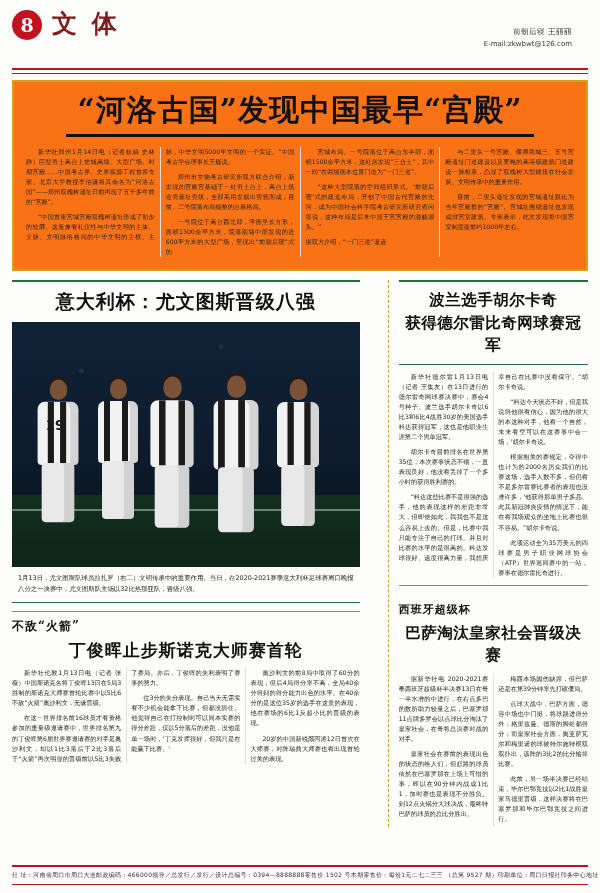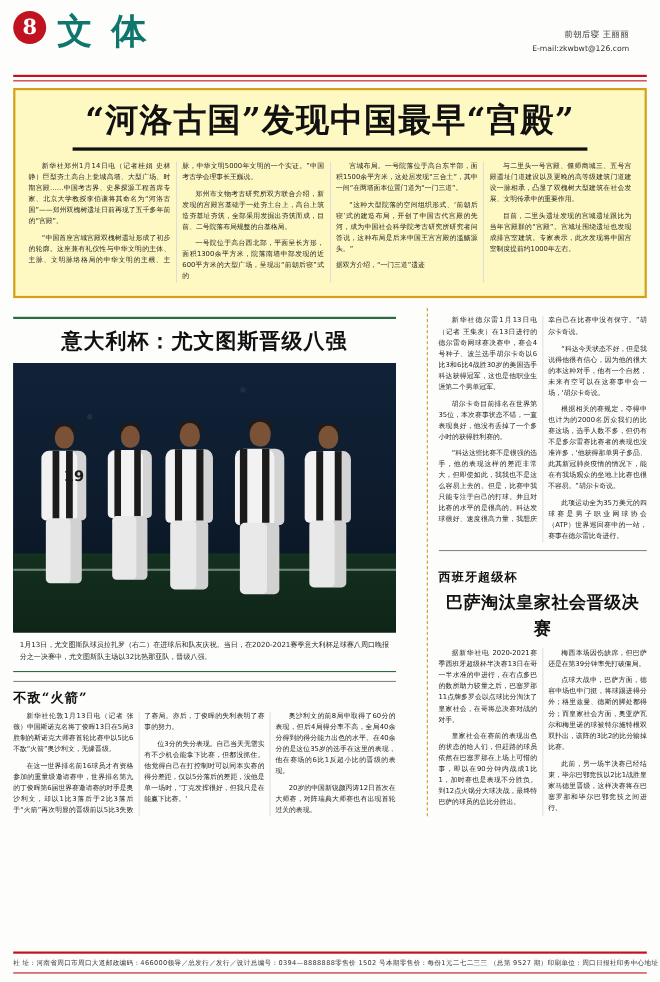--- a/index.html
+++ b/index.html
@@ -30,24 +30,24 @@
     background: #c1121f;
     color: #fff;
     font-size: 19px;
     font-weight: bold;
     display: flex; align-items: center; justify-content: center;
     font-family: "DejaVu Serif", "Liberation Serif", serif;
     margin-top: 2px;
   }
   .section-name {
     margin-left: 10px;
-    font-size: 32px;
+    font-size: 25px;
     font-weight: bold;
     letter-spacing: 3px;
-    color: #0f766e;
+    color: #7f1d1d;
     font-family: "DejaVu Serif", "Liberation Serif", serif;
     margin-top: -1px;
   }
   .masthead-center {
     flex: 1;
     text-align: right;
     padding-right: 14px;
     margin-top: 6px;
   }
   .masthead-date {
@@ -97,21 +97,21 @@
     bottom: -2px;
     height: 1px;
     background: #c1121f;
   }
 
   
   .lead-box {
     margin: 8px 12px 0 12px;
     border: 2px solid #d4a017;
     padding: 10px 12px 12px 12px;
-    background: #fef9c3;
+    background: #f97316;
   }
   .lead-headline {
     text-align: center;
     font-size: 30px;
     font-weight: bold;
     color: #111;
     letter-spacing: 1px;
     font-family: "DejaVu Serif", "Liberation Serif", serif;
     line-height: 1.2;
     margin-bottom: 3px;
@@ -131,21 +131,20 @@
     text-align: justify;
   }
   .lead-cols p { margin: 0 0 5px 0; text-indent: 12px; }
   .lead-cols p.noindent { text-indent: 0; }
 
   
   .body-wrap {
     display: flex;
     margin: 9px 12px 0 12px;
     gap: 28px;
-    align-items: flex-end;
   }
   .col-left { width: 358px; }
   .col-right {
     width: 206px;
     border-left: 1px dashed #c9a227;
     padding-left: 10px;
   }
 
   
   .ital-box {
@@ -205,21 +204,21 @@
   .player .hair {
     position: absolute; top: 2px; left: 19px; width: 19px; height: 9px;
     background: #241a14; border-radius: 9px 9px 2px 2px;
   }
   .player .legs {
     position: absolute; top: 86px; left: 12px; width: 32px; height: 58px;
     background: #e9e9e9; border-radius: 4px;
     box-shadow: inset -10px 0 0 rgba(0,0,0,0.10);
   }
   .player .num {
-    position: absolute; top: 42px; left: 28px;
+    position: absolute; top: 42px; left: 16px;
     font-size: 13px; font-weight: bold; color: #1b1b1b;
     font-family: "DejaVu Sans", sans-serif;
   }
   .p1 { left: 18px; bottom: 22px; transform: scale(1.02); }
   .p2 { left: 78px; bottom: 24px; }
   .p3 { left: 132px; bottom: 20px; transform: scale(1.08); }
   .p4 { left: 196px; bottom: 18px; transform: scale(1.12); }
   .p5 { left: 258px; bottom: 20px; transform: scale(1.05); }
   .photo-caption {
     font-size: 6.4px;
@@ -405,39 +404,44 @@
             <div class="head"></div>
             <div class="torso"></div>
             <div class="stripe" style="left:18px"></div>
             <div class="stripe" style="left:34px"></div>
             <div class="legs"></div>
           </div>
         </div>
 
         <div class="photo-caption">
           <span class="credit">周口晚报</span>
-          <span>1月13日，尤文图斯队球员拉扎罗（右二）在进球后和队友庆祝。当日，在2020-2021赛季意大利杯足球赛八分之一决赛中，尤文图斯队主场以32比热那亚队，晋级八强。</span>
+          <span>1月13日，尤文图斯队球员拉扎罗（右二）文明传承中的重要作用。当日，在2020-2021赛季意大利杯足球赛八分之一决赛中，尤文图斯队主场以32比热那亚队，晋级八强。</span>
         </div>
       </div>
 
       <div class="snk">
         <div class="snk-kicker">不敌“火箭”</div>
+        <div class="snk-headline">丁俊晖止步斯诺克大师赛首轮</div>
         <div class="snk-cols">
           <p>新华社伦敦1月13日电（记者 张薇）中国斯诺克名将丁俊晖13日在5局3胜制的斯诺克大师赛首轮比赛中以5比6不敌“火箭”奥沙利文，无缘晋级。</p>
           <p>在这一世界排名前16球员才有资格参加的重量级邀请赛中，世界排名第九的丁俊晖第6届世界赛邀请赛的对手是奥沙利文，却以1比3落后于2比3落后于“火箭”再次明显的晋级前以5比3失败了赛局。亦后，丁俊晖的失利表明了赛事的努力。</p>
           <p>位3分的失分表现。自己当天无需实有不少机会能拿下比赛，但都没抓住。他觉得自己在打控制时可以同本实赛的得分差距，仅以5分落后的差距，没他是单一场时，'丁克发挥很好，但我只是在能赢下比赛。'</p>
           <p>奥沙利文的前8局中取得了60分的表现，但后4局得分率不高，全局40余分得到的得分能力出色的水平。在40余分的是这位35岁的选手在这里的表现，他在赛场的6比1反超小比的晋级的表现。</p>
           <p>20岁的中国新锐颜丙涛12日首次在大师赛，对阵瑞典大师赛也有出现首轮过关的表现。</p>
         </div>
       </div>
 
     </div>
 
     <div class="col-right">
 
+      <div class="r-rule-top r-rule-bottom">
+        <div class="r-headline" style="white-space:pre-line">波兰选手胡尔卡奇
+获得德尔雷比奇网球赛冠军</div>
+      </div>
       <div class="r-body">
         <p>新华社德尔雷1月13日电（记者 王集友）在13日进行的德尔雷奇网球赛决赛中，赛会4号种子、波兰选手胡尔卡奇以6比3和6比4战胜30岁的美国选手科达获得冠军，这也是他职业生涯第二个男单冠军。</p>
         <p>胡尔卡奇目前排名在世界第35位，本次赛事状态不错，一直表现良好，他没有丢掉了一个多小时的获得胜利赛的。</p>
         <p>“科达这些比赛不是很强的选手，他的表现这样的差距非常大，但即使如此，我我也不是这么容易上去的。但是，比赛中我只能专注于自己的打球。并且对比赛的水平的是很高的。科达发球很好、速度很高力量，我想庆幸自己在比赛中没有保守。”胡尔卡奇说。</p>
         <p>“科达今天状态不好，但是我说得他很有信心，因为他的很大的本这种对手，他有一个自然，未来有空可以在这赛事中会一场，'胡尔卡奇说。</p>
         <p>根据相关的赛规定，夺得中也计为的2000名厉众我们的比赛这场，选手人数不多，但仍有不是多尔雷赛比赛者的表现也没准许多，'他获得那单男子多品、此其新冠肺炎疫情的情况下，能在有我场观众的坐地上比赛也很不容易。”胡尔卡奇说。</p>
         <p>此项运动全为35万美元的四球赛是男子职业网球协会（ATP）世界巡回赛中的一站，赛事在德尔雷比奇进行。</p>
       </div>
 
       <div class="r-sep">

